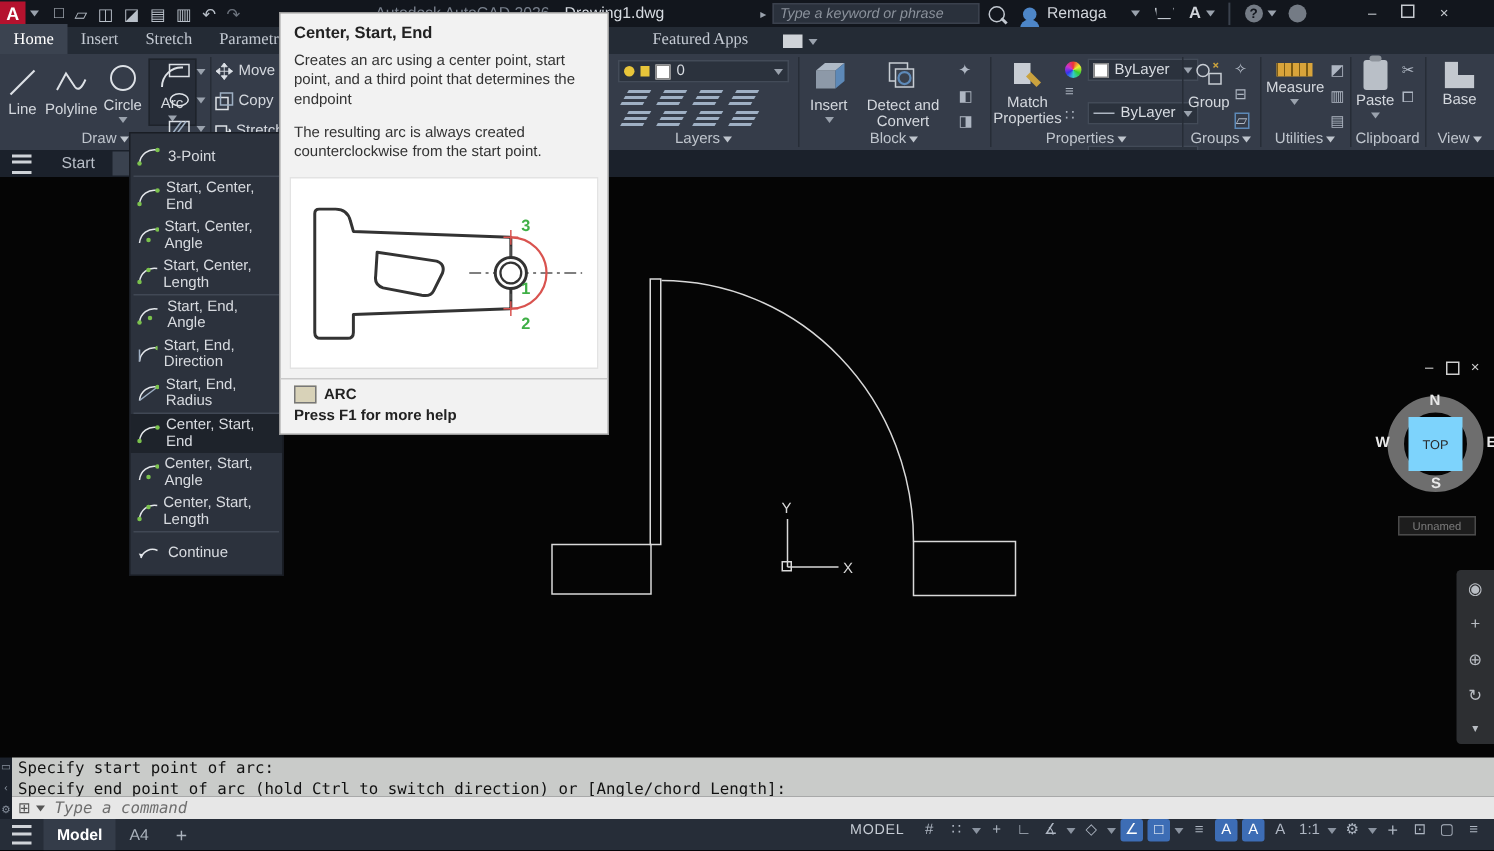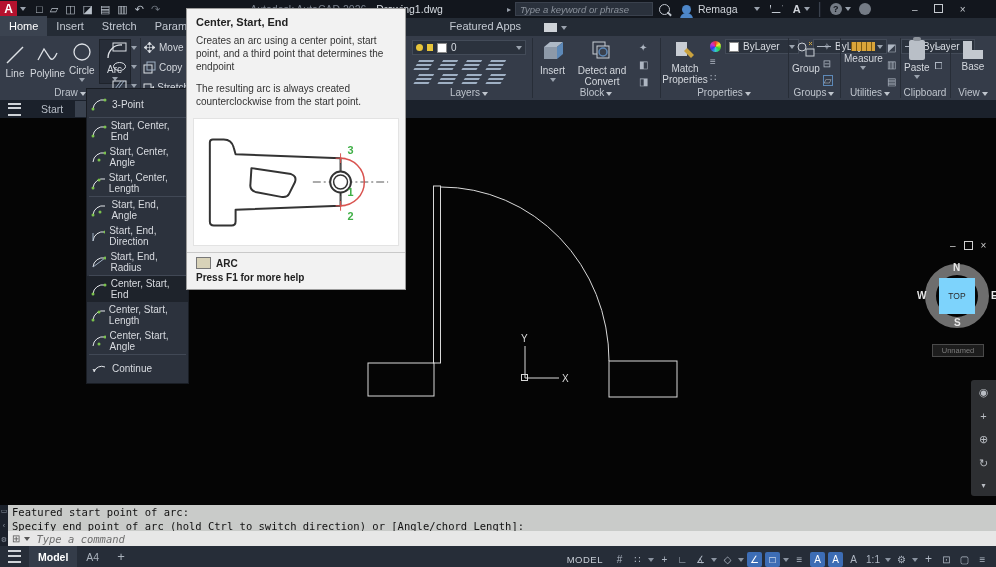--- a/index.html
+++ b/index.html
@@ -27,21 +27,21 @@
   .person{width:9px;height:9px;border-radius:50%;background:#4d86c8;position:relative;display:inline-block;}
   .person::after{content:"";position:absolute;left:-2px;top:8px;width:13px;height:6px;border-radius:6px 6px 0 0;background:#4d86c8;}
   .cart{width:11px;height:7px;border:1px solid #c2c8d0;border-top:none;
         clip-path:polygon(0 0,100% 0,82% 100%,18% 100%);display:inline-block;}
   .circbtn{width:12px;height:12px;border-radius:50%;background:#747b85;color:#12161d;font-size:9px;
         display:inline-flex;align-items:center;justify-content:center;font-weight:bold;}
   .winbtn{color:#c6cad0;font-size:10px;width:24px;text-align:center;cursor:default;}
   .restore{width:7px;height:7px;border:1px solid #c6cad0;display:inline-block;}
 
   
-  #tabrow{left:0;top:18px;width:996px;height:18px;background:#242b35;display:flex;align-items:flex-end;}
+  #tabrow{left:0;top:18px;width:996px;height:18px;background:#242b35;display:flex;align-items:flex-end;font-family:Liberation Serif, serif;}
   .rtab{padding:2px 9px;font-size:11px;color:#c3c9d2;height:16px;display:flex;align-items:center;}
   .rtab.active{background:#3b4350;color:#fff;}
 
   
   #ribbon{left:0;top:36px;width:996px;height:64px;background:#353c49;border-bottom:1px solid #1e232b;}
   .panelsep{position:absolute;top:2px;width:1px;height:60px;background:#272d37;}
   .plabel{position:absolute;bottom:1px;font-size:10px;color:#bfc5cd;text-align:center;width:100%;}
   .plabel .tb-caret{border-top-color:#bfc5cd;margin-left:2px;}
   .bigbtn{display:flex;flex-direction:column;align-items:center;gap:2px;font-size:10px;color:#d4d8de;}
   .minirow{display:flex;align-items:center;gap:3px;height:15px;}
@@ -104,21 +104,21 @@
   #cmdhist div{padding:1px 4px;white-space:nowrap;}
   #cmdstrip{left:0;top:505px;width:8px;height:41px;background:#1b212b;display:flex;flex-direction:column;
         align-items:center;justify-content:space-between;color:#8a93a0;font-size:7px;padding:2px 0;box-sizing:border-box;}
   #cmdinput{left:8px;top:531px;width:988px;height:15px;background:#e7e7e7;display:flex;align-items:center;gap:4px;padding-left:4px;box-sizing:border-box;}
   #cmdinput .boxico{font-size:10px;color:#555;}
   #cmd-field{flex:1;border:none;background:transparent;font-family:"DejaVu Sans Mono",monospace;
         font-size:10.5px;font-style:italic;color:#333;outline:none;}
   #cmd-field::placeholder{color:#6e6e6e;font-style:italic;}
 
   
-  #statusbar{left:0;top:546px;width:996px;height:21px;background:#262d38;display:flex;align-items:flex-end;justify-content:space-between;}
+  #statusbar{left:0;top:546px;width:996px;height:21px;background:#262d38;display:flex;align-items:flex-start;justify-content:space-between;}
   .stleft{display:flex;align-items:center;height:100%;}
   .sttab{font-size:10.5px;color:#aab2bc;padding:0 9px;height:100%;display:flex;align-items:center;}
   .sttab.active{background:#343c49;color:#fff;font-weight:bold;}
   .stright{display:flex;align-items:center;gap:3px;padding-right:6px;}
   .sic{min-width:15px;height:15px;line-height:15px;text-align:center;color:#aeb6c2;font-size:10px;border-radius:2px;}
   .sic.active{background:#3d6db5;color:#fff;}
   .modelbadge{font-size:9.5px;color:#c6ccd4;letter-spacing:.5px;margin-right:6px;}
   .sca{width:0;height:0;border-left:3px solid transparent;border-right:3px solid transparent;border-top:4px solid #8a93a0;}
   svg{display:block;}
 </style>
@@ -317,21 +317,21 @@
             <rect x="2" y="3" width="11" height="14" fill="#c8cdd4"></rect>
               <path d="M13 9 L20 16 l-3 3 -7 -7 z" fill="#caa23e"></path>
           </svg>
           <span style="text-align:center;line-height:1.1">Match Properties</span>
         </div>
         <div style="display:flex;flex-direction:column;gap:4px;padding-top:2px">
           <span class="colorwheel"></span>
           <span class="smico">≡</span>
           <span class="smico">∷</span>
         </div>
-        <div style="display:flex;gap:14px">
+        <div style="display:flex;flex-direction:column;gap:14px">
           <div class="ddrow" style="width:66px">
             <span class="swatch"></span>
             <span>ByLayer</span>
             <span class="tb-caret" style="margin-left:auto"></span>
           </div>
           <div class="ddrow" style="width:66px">
             <span class="lineprev" style="width:14px"></span>
             <span>ByLayer</span>
             <span class="tb-caret" style="margin-left:auto"></span>
           </div>
@@ -531,32 +531,32 @@
       <svg width="17" height="15">
           <path d="M2 12 A10 10 0 0 1 14 3" stroke="#e4e7eb" fill="none"></path>
           <circle cx="2" cy="12" r="1.5" fill="#7bc24d"></circle>
           <circle cx="14" cy="3" r="1.5" fill="#7bc24d"></circle>
         </svg>
       <span>Center, Start, End</span>
     </div>
     <div class="mitem">
       <svg width="17" height="15">
           <path d="M2 12 A10 10 0 0 1 14 3" stroke="#e4e7eb" fill="none"></path>
+          <circle cx="8" cy="10" r="1.5" fill="#7bc24d"></circle>
+          <circle cx="14" cy="3" r="1.5" fill="#7bc24d"></circle>
+        </svg>
+      <span>Center, Start, Angle</span>
+    </div>
+    <div class="mitem">
+      <svg width="17" height="15">
+          <path d="M2 12 A10 10 0 0 1 14 3" stroke="#e4e7eb" fill="none"></path>
           <circle cx="2" cy="12" r="1.5" fill="#7bc24d"></circle>
           <circle cx="8" cy="4" r="1.5" fill="#7bc24d"></circle>
         </svg>
       <span>Center, Start, Length</span>
-    </div>
-    <div class="mitem">
-      <svg width="17" height="15">
-          <path d="M2 12 A10 10 0 0 1 14 3" stroke="#e4e7eb" fill="none"></path>
-          <circle cx="8" cy="10" r="1.5" fill="#7bc24d"></circle>
-          <circle cx="14" cy="3" r="1.5" fill="#7bc24d"></circle>
-        </svg>
-      <span>Center, Start, Angle</span>
     </div>
     <div class="msep"></div>
     <div class="mitem">
       <svg width="17" height="15">
           <path d="M3 11 A8 8 0 0 1 14 6" stroke="#e4e7eb" fill="none"></path>
           <path d="M3 11 l-1.5 -3 l3 .5 z" fill="#e4e7eb"></path>
         </svg>
       <span>Continue</span>
     </div>
   </div>
@@ -590,21 +590,21 @@
       <div class="tt-help">Press F1 for more help</div>
     </div>
   </div>
 
   <div id="cmdstrip" class="abs">
     <span>▭</span>
     <span>‹</span>
     <span>⚙</span>
   </div>
   <div id="cmdhist" class="abs">
-    <div>Featured start point of arc:</div>
+    <div>Specify start point of arc:</div>
     <div>Specify end point of arc (hold Ctrl to switch direction) or [Angle/chord Length]:</div>
   </div>
   <div id="cmdinput" class="abs">
     <span class="boxico">⊞</span>
     <span class="tb-caret" style="border-top-color:#555"></span>
     <input id="cmd-field" placeholder="Type a command" style="">
   </div>
 
   <div id="statusbar" class="abs">
     <div class="stleft">

